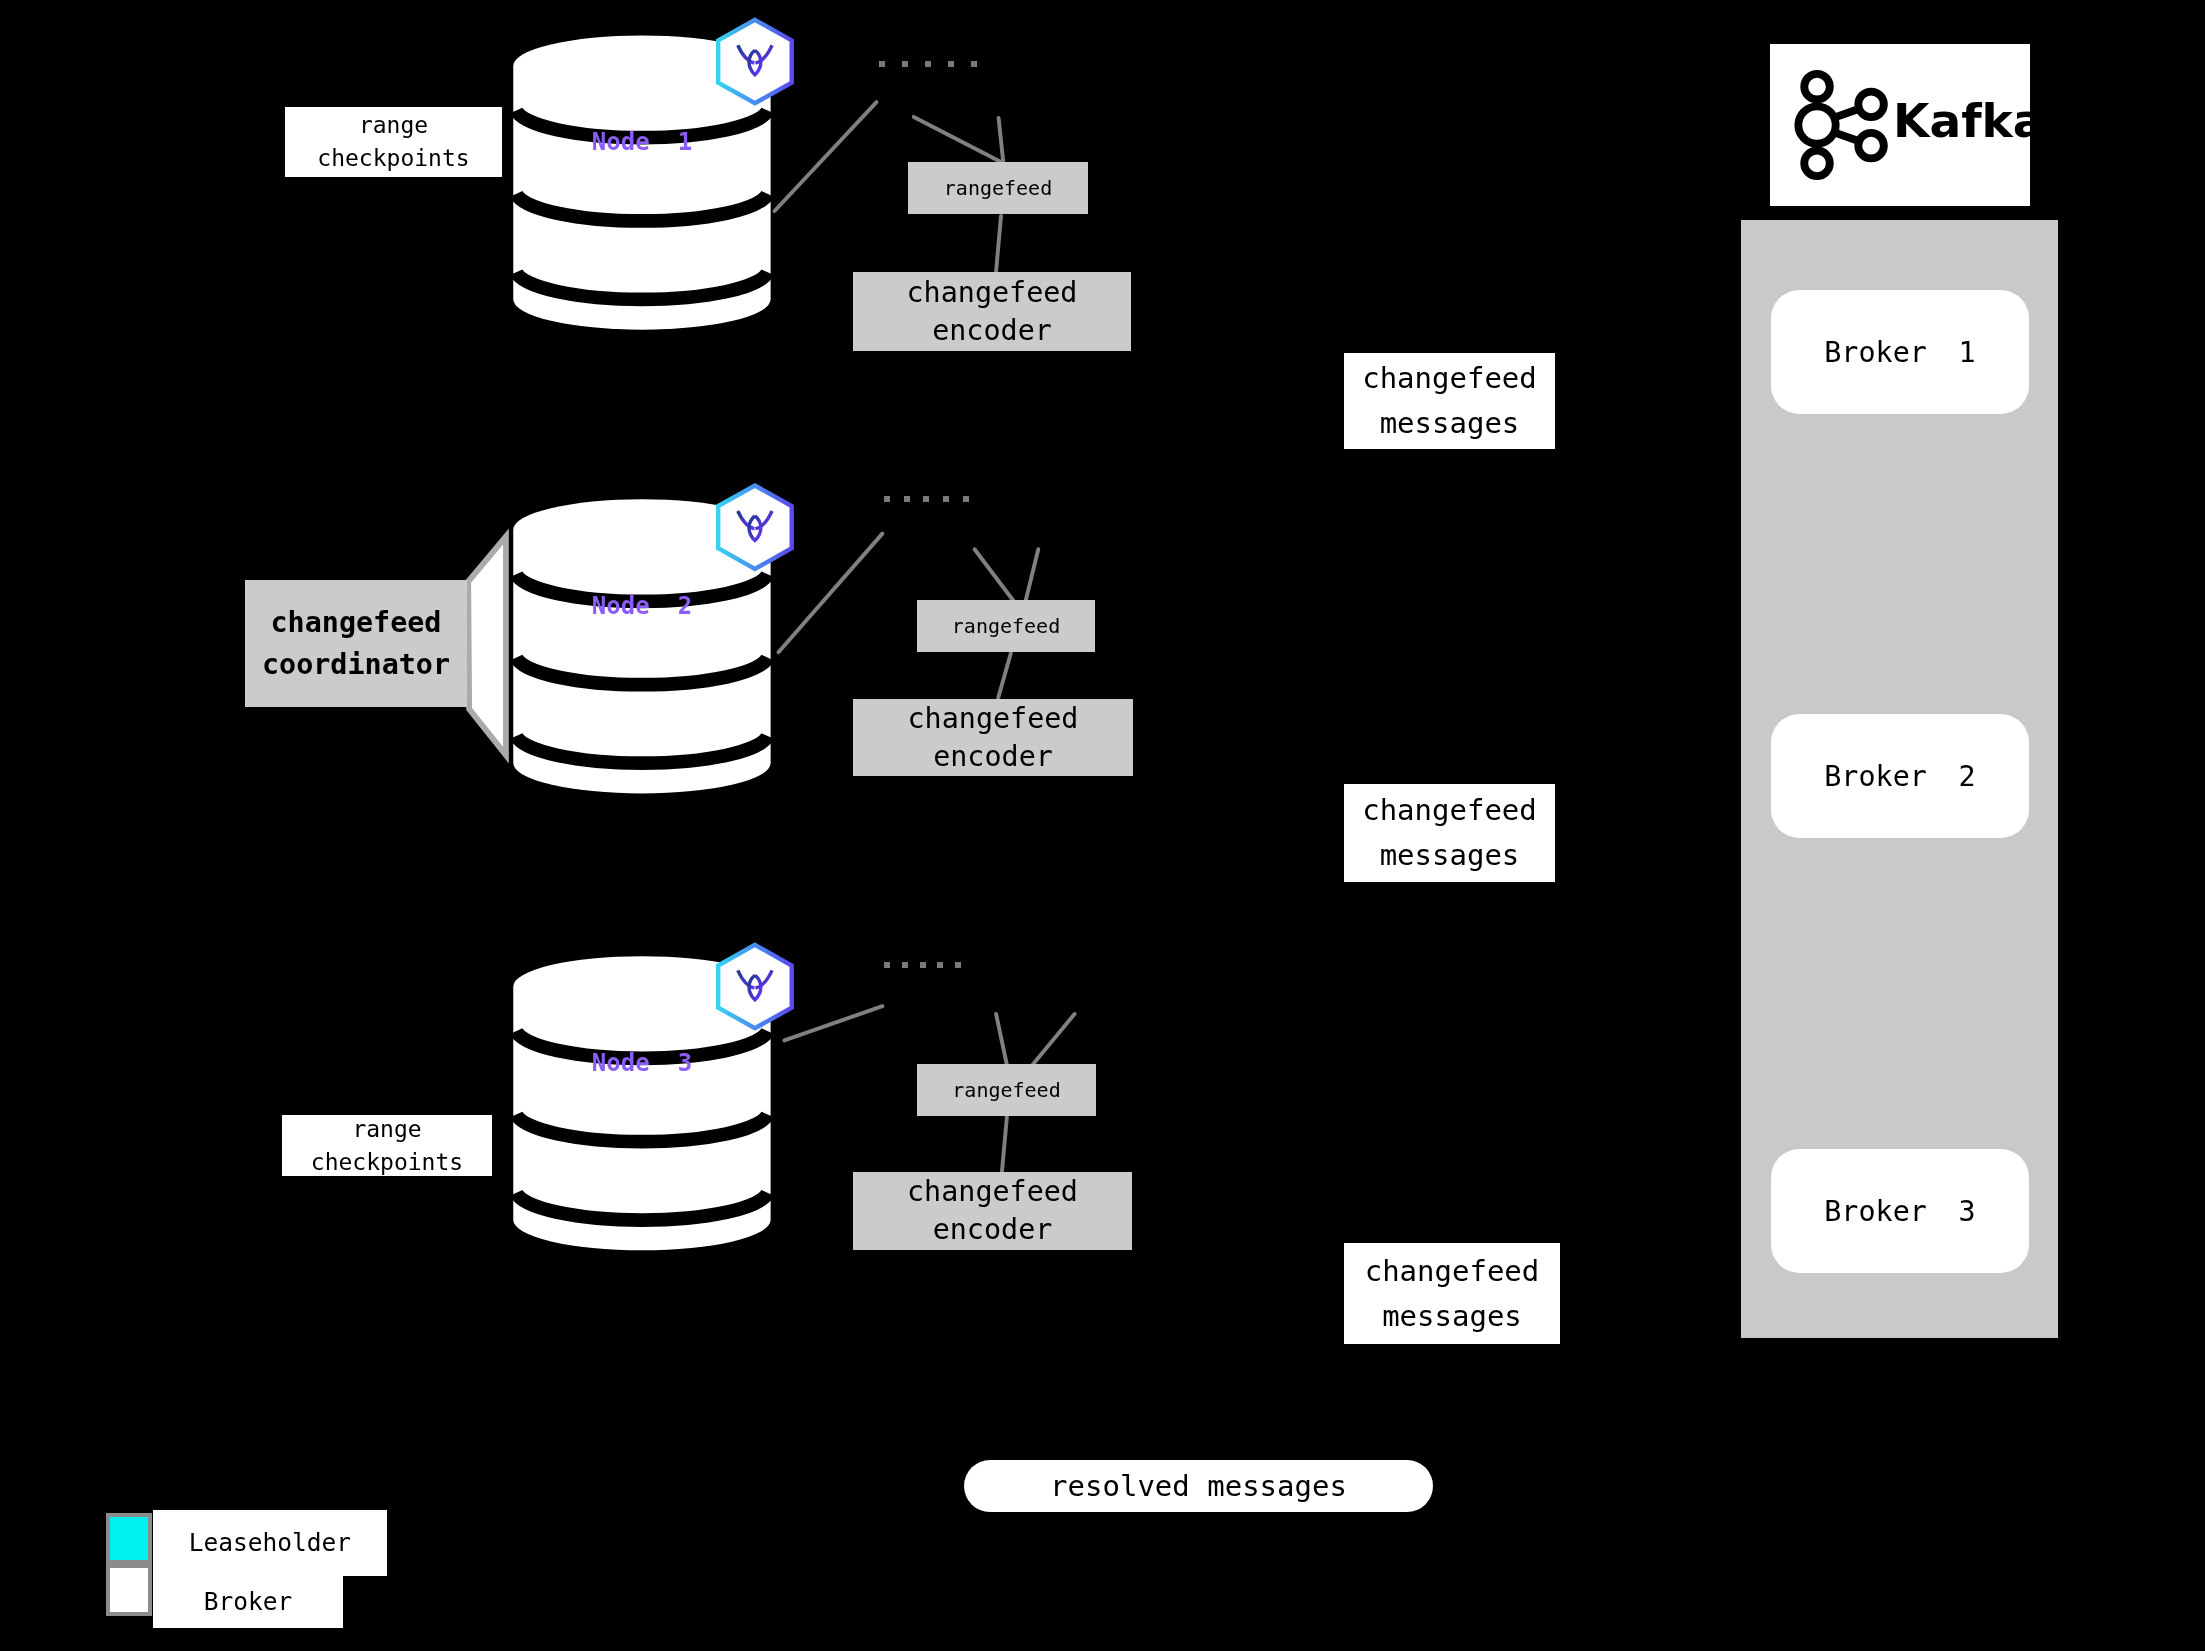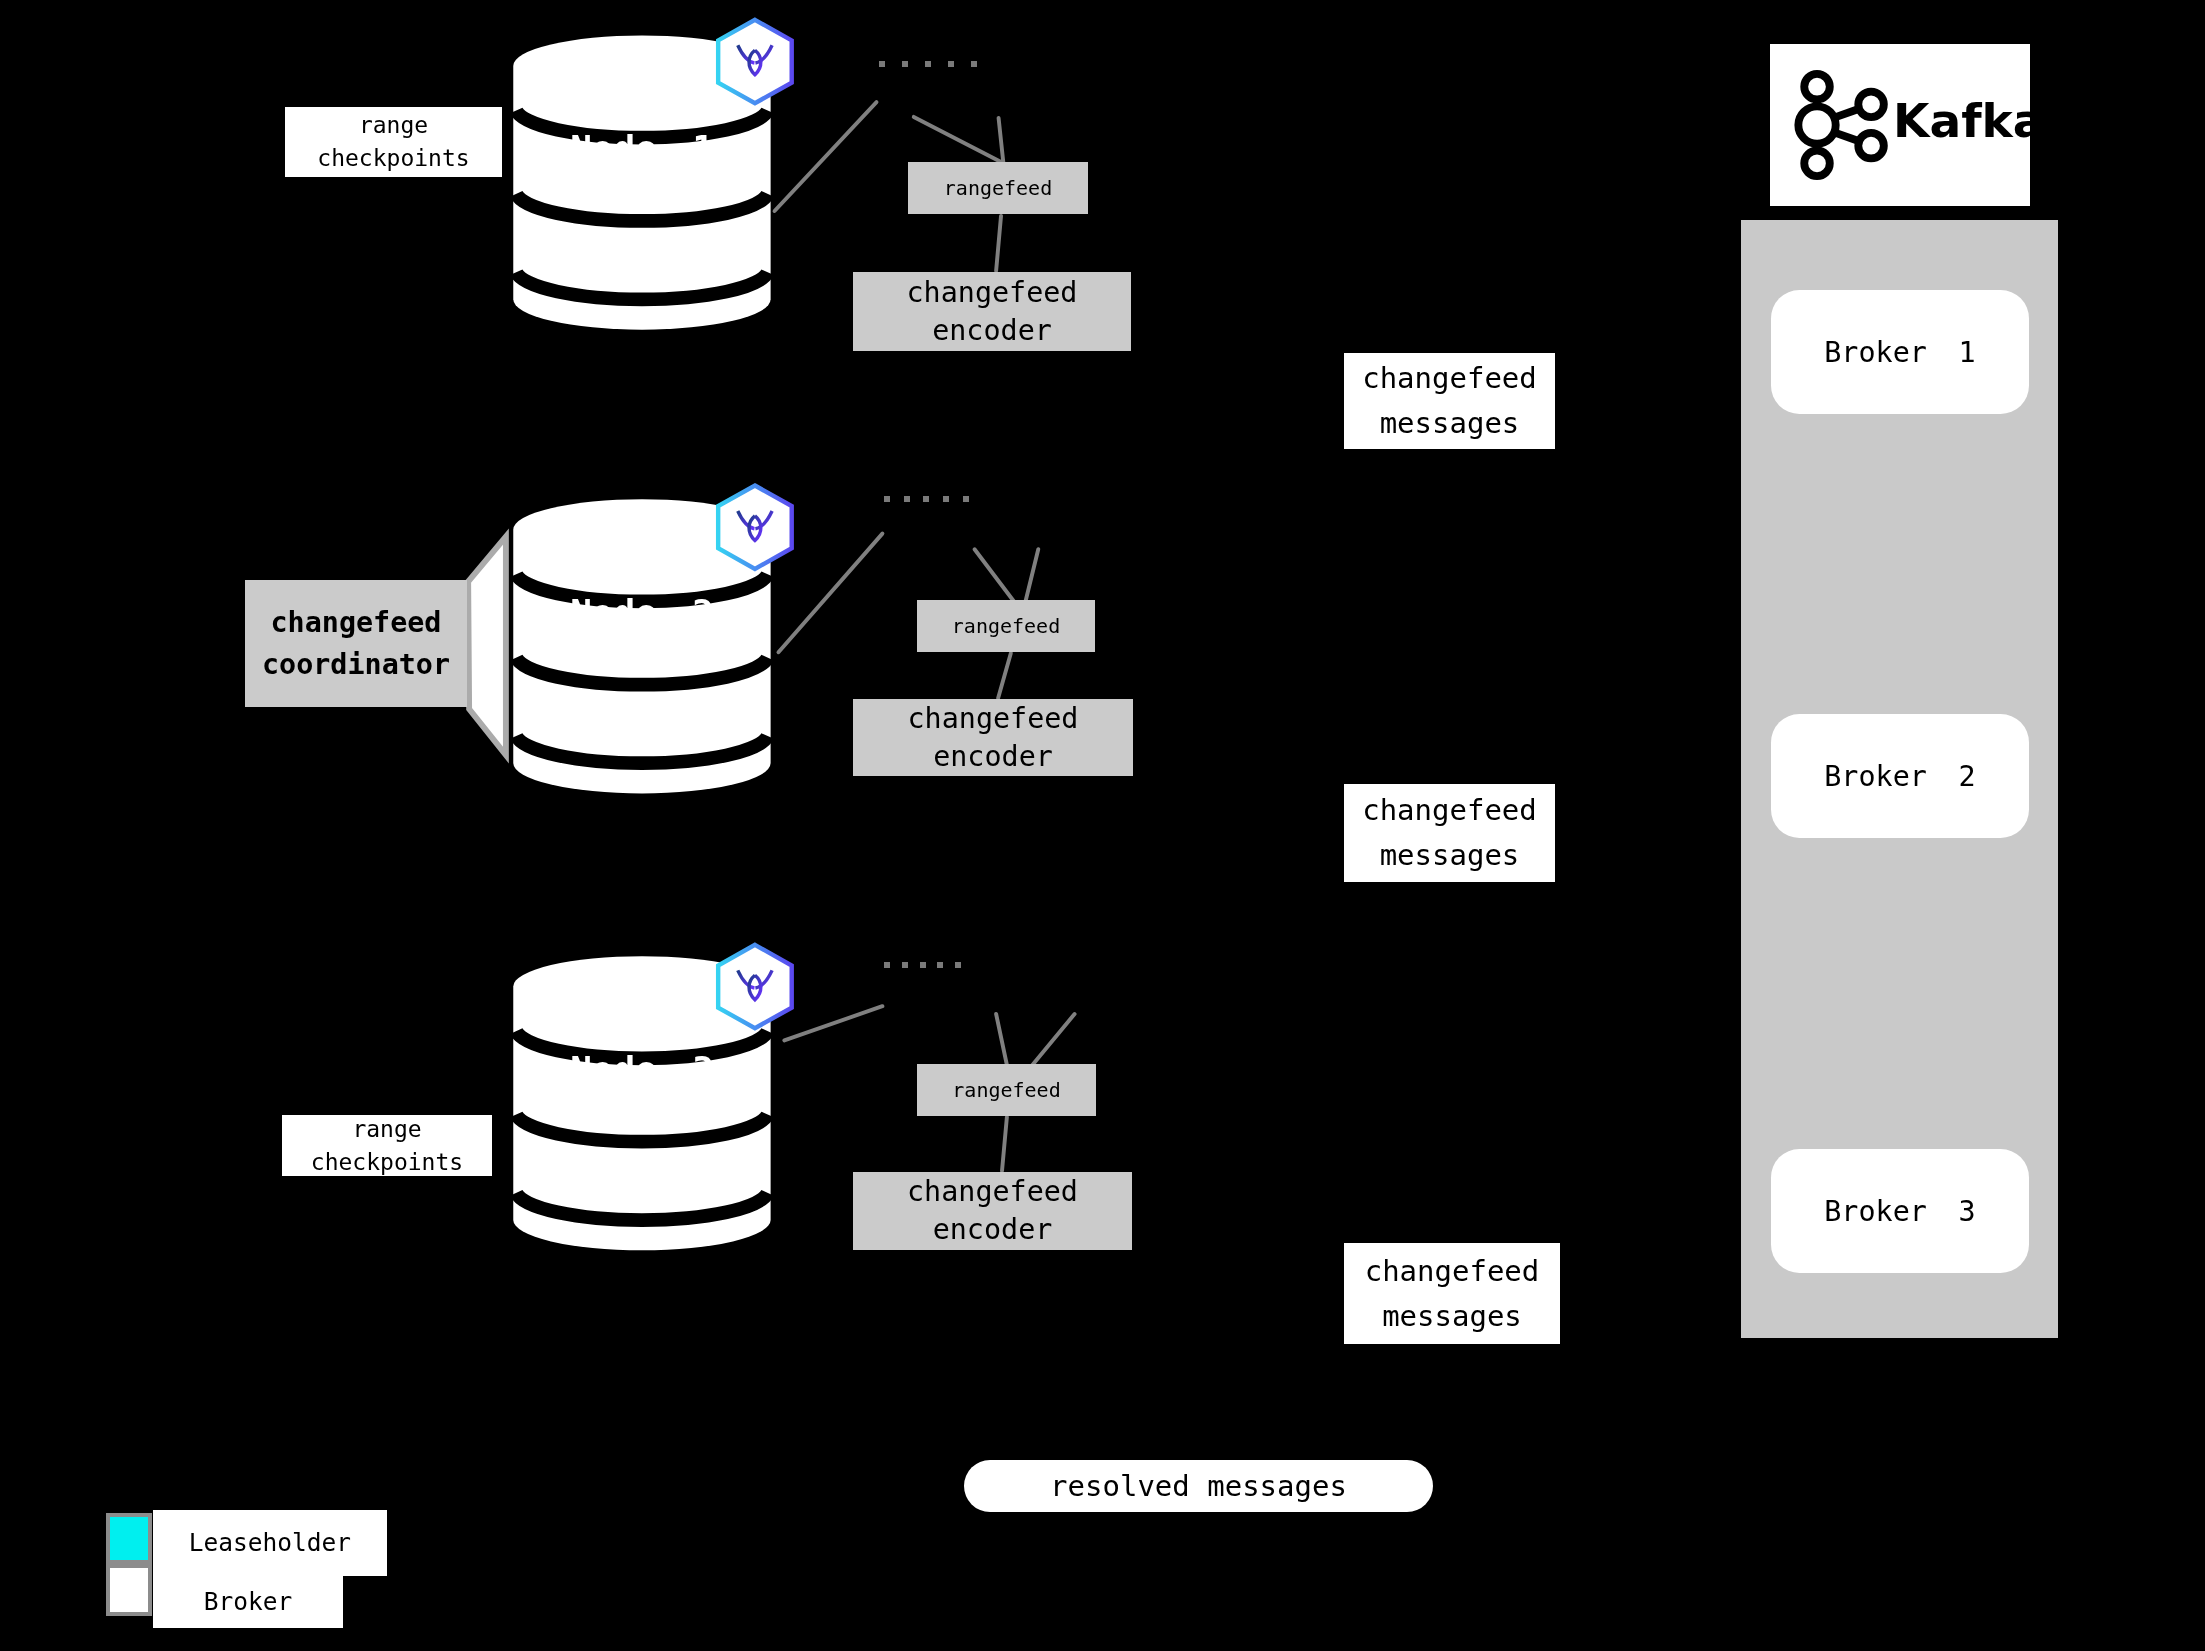--- a/index.html
+++ b/index.html
@@ -8,22 +8,22 @@
   #wires{position:absolute;left:0;top:0;z-index:1;}
   .lbl{position:absolute;z-index:3;display:flex;flex-direction:column;align-items:center;
        justify-content:center;text-align:center;color:#000;}
   .white-box{background:#fff;}
   .gray-box{background:#CBCBCB;}
   .checkpoints{width:217px;height:70px;font-size:23px;line-height:33px;}
   .rangefeed{font-size:20px;}
   .encoder{font-size:28.4px;line-height:38px;}
   .messages{font-size:29px;line-height:45px;}
   .coordinator{left:245px;top:580px;width:222px;height:127px;font-size:28.4px;line-height:42px;font-weight:bold;}
-  .node-label{position:absolute;z-index:3;width:206px;text-align:center;font-size:36px;font-weight:bold;
-              color:#ffffff;word-spacing:13.7px;}
+  .node-label{position:absolute;z-index:3;width:206px;text-align:center;font-size:24px;font-weight:bold;
+              color:#8b5cf6;word-spacing:13.7px;}
   .squares{position:absolute;z-index:2;display:flex;}
   .squares .square{box-sizing:border-box;border:3.9px solid #7A7A7A;}
   #kafka-box{position:absolute;left:1770px;top:44px;width:260px;height:162px;background:#fff;z-index:2;
              display:flex;align-items:center;}
   #kafka-title{position:absolute;left:123px;top:49px;font-family:"DejaVu Sans","Liberation Sans",sans-serif;
                font-weight:bold;font-size:47px;color:#000;}
   #broker-container{position:absolute;left:1741px;top:220px;width:317px;height:1118px;background:#C9C9C9;z-index:1;}
   .broker{position:absolute;left:29px;width:258px;height:124px;background:#fff;border-radius:28.4px;z-index:2;
           display:flex;align-items:center;justify-content:center;font-size:28.4px;word-spacing:14.7px;color:#000;text-align:center;}
   #resolved-pill{position:absolute;left:964px;top:1460px;width:469px;height:52px;background:#fff;

